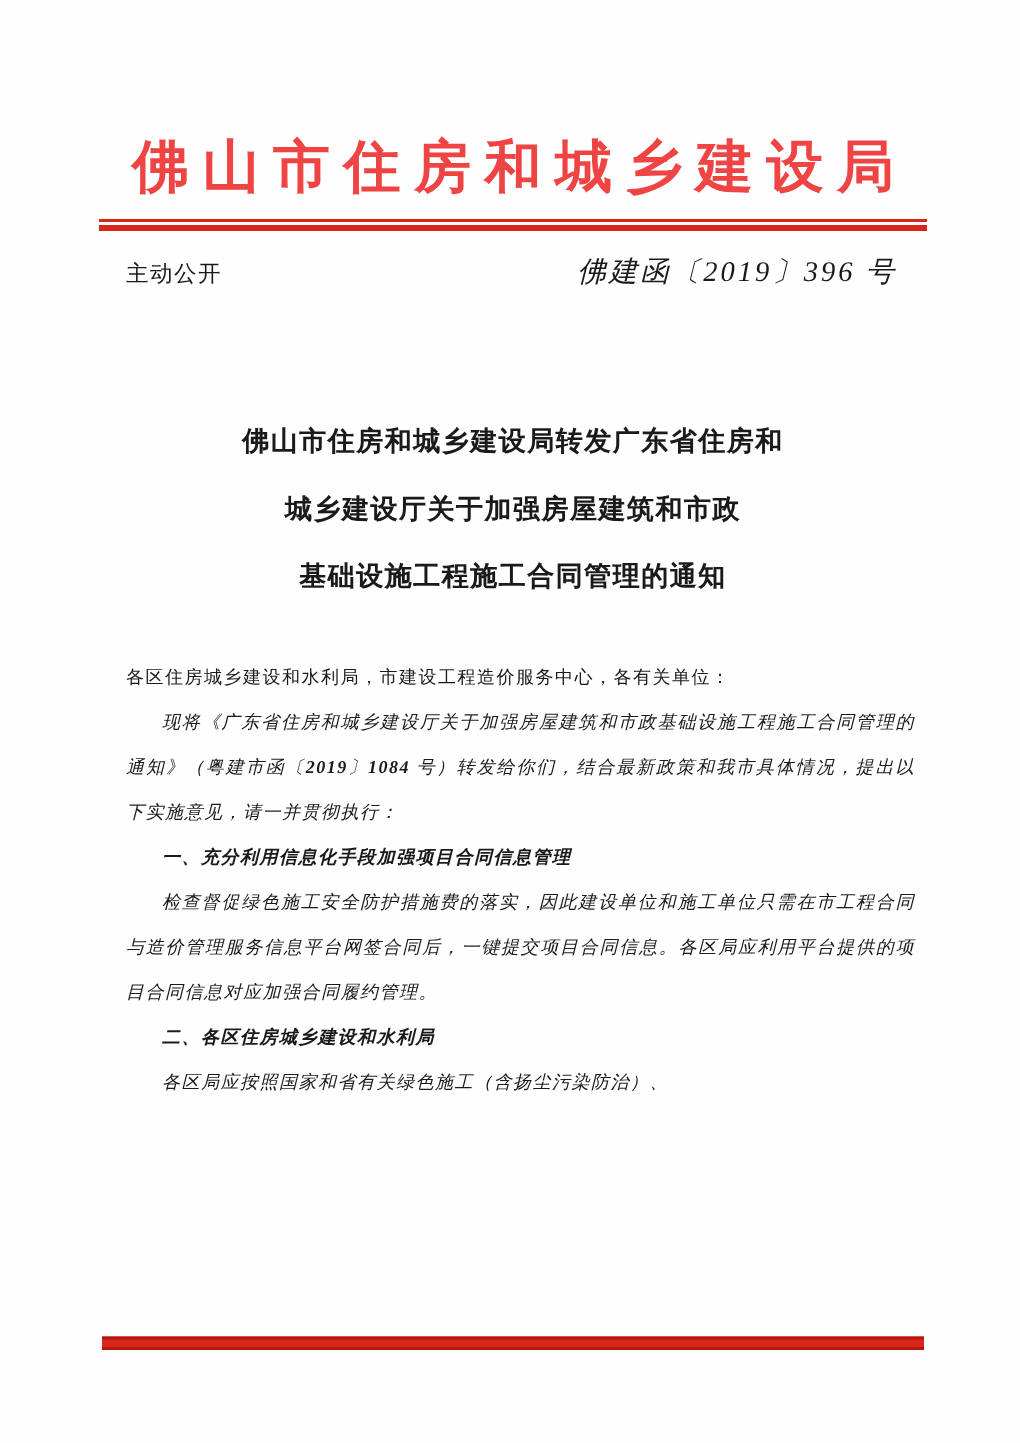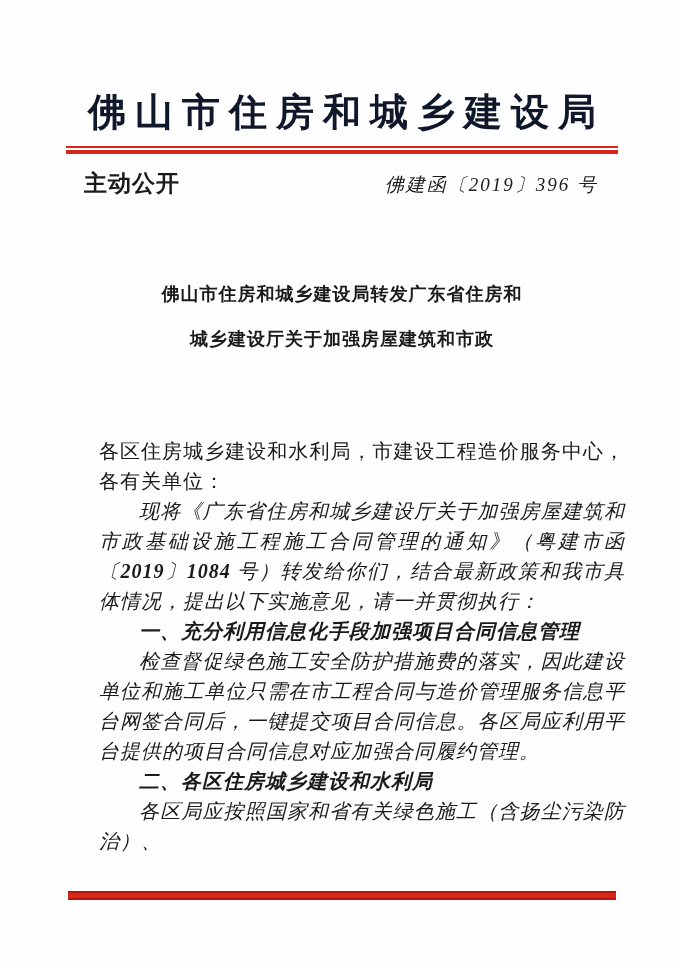--- a/index.html
+++ b/index.html
@@ -52,22 +52,22 @@
     position: absolute;
     top: 168px;
     left: 84px;
     width: 514px;
     display: flex;
     justify-content: space-between;
     align-items: baseline;
   }
   .disclosure {
     font-family: "Liberation Sans", "DejaVu Sans", sans-serif;
-    font-weight: bold;
-    font-size: 23px;
+    font-weight: normal;
+    font-size: 15px;
     letter-spacing: 1px;
   }
   .doc-number {
     font-family: "Liberation Serif", "DejaVu Serif", serif;
     font-size: 19px;
     letter-spacing: 2px;
     font-style: italic;
   }
   
   .doc-title {
@@ -80,25 +80,24 @@
     font-size: 18px;
     line-height: 45px;
     letter-spacing: 1px;
   }
   
   .doc-body {
     position: absolute;
     top: 436px;
     left: 84px;
     width: 526px;
-    font-size: 20px;
+    font-size: 12px;
     line-height: 30px;
     letter-spacing: 1px;
     text-align: justify;
-    margin-left: 15px;
   }
   .doc-body p {
     margin: 0;
   }
   .indent {
     text-indent: 2em;
     font-style: italic;
   }
   .heading-hei {
     font-family: "Liberation Sans", "DejaVu Sans", sans-serif;
@@ -120,36 +119,37 @@
     border-top: 2px solid;
     border-bottom: 2px solid;
   }
 </style>
 </head>
 <body>
 
 <div class="page">
 
   <div class="letterhead">
-    <div class="agency-name" style="color: #0f172a;">佛山市住房和城乡建设局</div>
+    <div class="agency-name" style="color: #ef4444;">佛山市住房和城乡建设局</div>
   </div>
 
   <div class="rule-double">
     <div class="thin" style="background: rgb(216, 38, 26);"></div>
     <div class="thick" style="background: rgb(216, 38, 26);"></div>
   </div>
 
   <div class="meta-row">
     <span class="disclosure">主动公开</span>
     <span class="doc-number">佛建函〔2019〕396 号</span>
   </div>
 
   <div class="doc-title">
     <div>佛山市住房和城乡建设局转发广东省住房和</div>
     <div>城乡建设厅关于加强房屋建筑和市政</div>
+    <div>基础设施工程施工合同管理的通知</div>
   </div>
 
   <div class="doc-body">
     <p>各区住房城乡建设和水利局，市建设工程造价服务中心，各有关单位：</p>
     <p class="indent"><span>现将《广东省住房和城乡建设厅关于加强房屋建筑和市政基础设施工程施工合同管理的通知》（粤建市函〔</span><span class="num-bold">2019</span><span>〕</span><span class="num-bold">1084</span><span> 号）转发给你们，结合最新政策和我市具体情况，提出以下实施意见，请一并贯彻执行：</span></p>
     <p class="indent heading-hei">一、充分利用信息化手段加强项目合同信息管理</p>
     <p class="indent">检查督促绿色施工安全防护措施费的落实，因此建设单位和施工单位只需在市工程合同与造价管理服务信息平台网签合同后，一键提交项目合同信息。各区局应利用平台提供的项目合同信息对应加强合同履约管理。</p>
     <p class="indent heading-hei">二、各区住房城乡建设和水利局</p>
     <p class="indent">各区局应按照国家和省有关绿色施工（含扬尘污染防治）、</p>
   </div>

